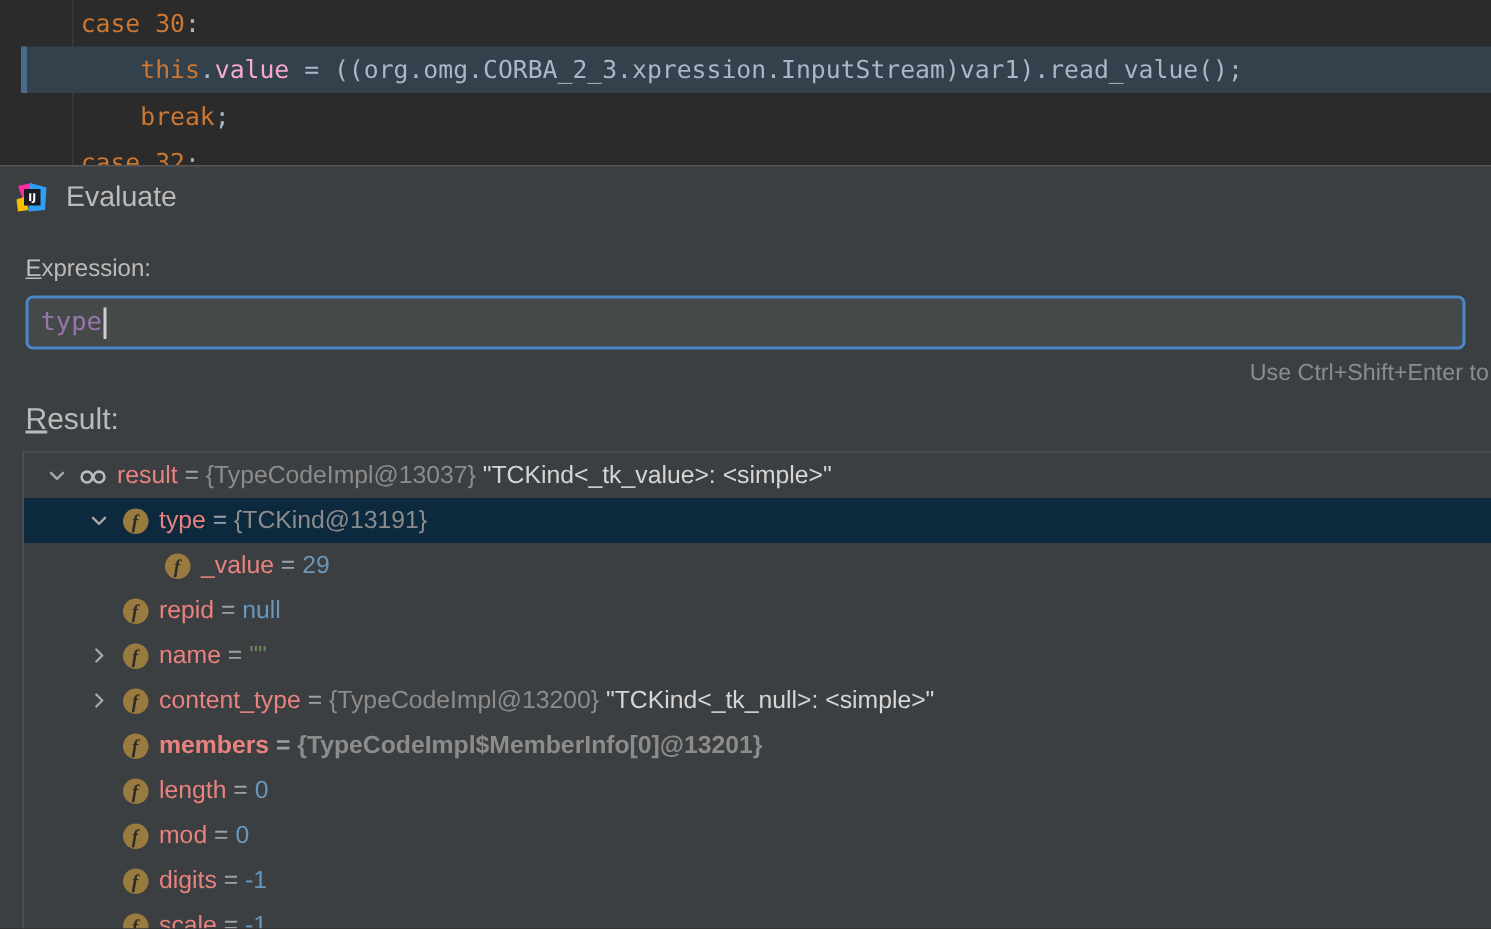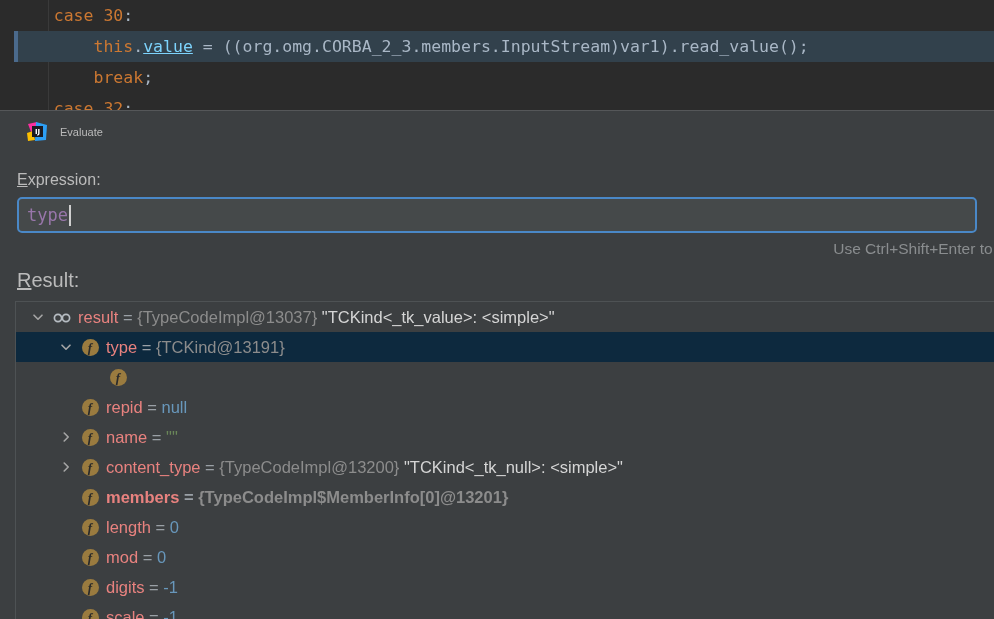--- a/index.html
+++ b/index.html
@@ -47,48 +47,48 @@
     width: 4px;
     background: #4b6a8c;
   }
   .gutter-rule {
     position: absolute;
     left: 34px; top: 0; bottom: 0;
     width: 1px;
     background: #3a3a3a;
   }
   .kw      { color: #cc7832; }
-  .fld     { color: #7dd3fc; text-decoration: underline; }
+  .fld     { color: #f9a8d4; }
   .plain   { color: #a9b7c6; }
 
   
   .dialog {
     position: absolute;
     top: 110px; left: 0;
     width: 994px;
     height: 509px;
     background: #3c3f41;
     border-top: 1px solid #555759;
   }
 
   .title-bar {
     display: flex;
     align-items: center;
     height: 42px;
-    padding-left: 26px;
+    padding-left: 10px;
     gap: 12px;
   }
   .ij-icon {
     position: relative;
     width: 22px;
     height: 22px;
     flex: 0 0 auto;
   }
   .dialog-title {
-    font-size: 11px;
+    font-size: 19px;
     color: #bbbbbb;
   }
 
   .field-label {
     font-size: 16px;
     color: #bbbbbb;
     padding-left: 17px;
     margin-top: 18px;
   }
   .field-label .mnem { text-decoration: underline; }
@@ -211,21 +211,21 @@
 </style>
 </head>
 <body>
 
 <div id="app">
 
   <div class="editor">
     <div class="gutter-rule"></div>
     <div id="editor-lines">
         <div class="code-line"><span>    </span><span class="kw">case </span><span class="kw">30</span><span class="plain">:</span></div>
-        <div class="code-line highlight"><span>        </span><span class="kw">this</span><span class="plain">.</span><span class="fld">value</span><span class="plain"> = ((org.omg.CORBA_2_3.members.InputStream)var1).read_value();</span></div>
+        <div class="code-line highlight"><span>        </span><span class="kw">this</span><span class="plain">.</span><span class="fld">value</span><span class="plain"> = ((org.omg.CORBA_2_3.xpression.InputStream)var1).read_value();</span></div>
         <div class="code-line"><span>        </span><span class="kw">break</span><span class="plain">;</span></div>
         <div class="code-line"><span>    </span><span class="kw">case </span><span class="kw">32</span><span class="plain">:</span></div>
       </div>
   </div>
 
   <div class="dialog">
 
     <div class="title-bar">
       <div class="ij-icon">
         <svg width="22" height="22" viewBox="0 0 22 22">
@@ -277,20 +277,21 @@
             </span>
             <span class="node-icon" style="left: 64px;">
               <span class="field-icon">f</span>
             </span>
             <span class="node-text" style="margin-left: 90px;"><span class="n-name">type</span><span class="n-eq"> = </span><span class="n-type">{TCKind@13191}</span></span>
           </div>
           <div class="tree-row">
             <span class="node-icon" style="left: 92px;">
               <span class="field-icon">f</span>
             </span>
+            <span class="node-text" style="margin-left: 118px;"><span class="n-name">_value</span><span class="n-eq"> = </span><span class="n-num">29</span></span>
           </div>
           <div class="tree-row">
             <span class="node-icon" style="left: 64px;">
               <span class="field-icon">f</span>
             </span>
             <span class="node-text" style="margin-left: 90px;"><span class="n-name">repid</span><span class="n-eq"> = </span><span class="n-null">null</span></span>
           </div>
           <div class="tree-row">
             <span class="twisty" style="left: 42px;">
               <svg width="12" height="12" viewBox="0 0 12 12">

